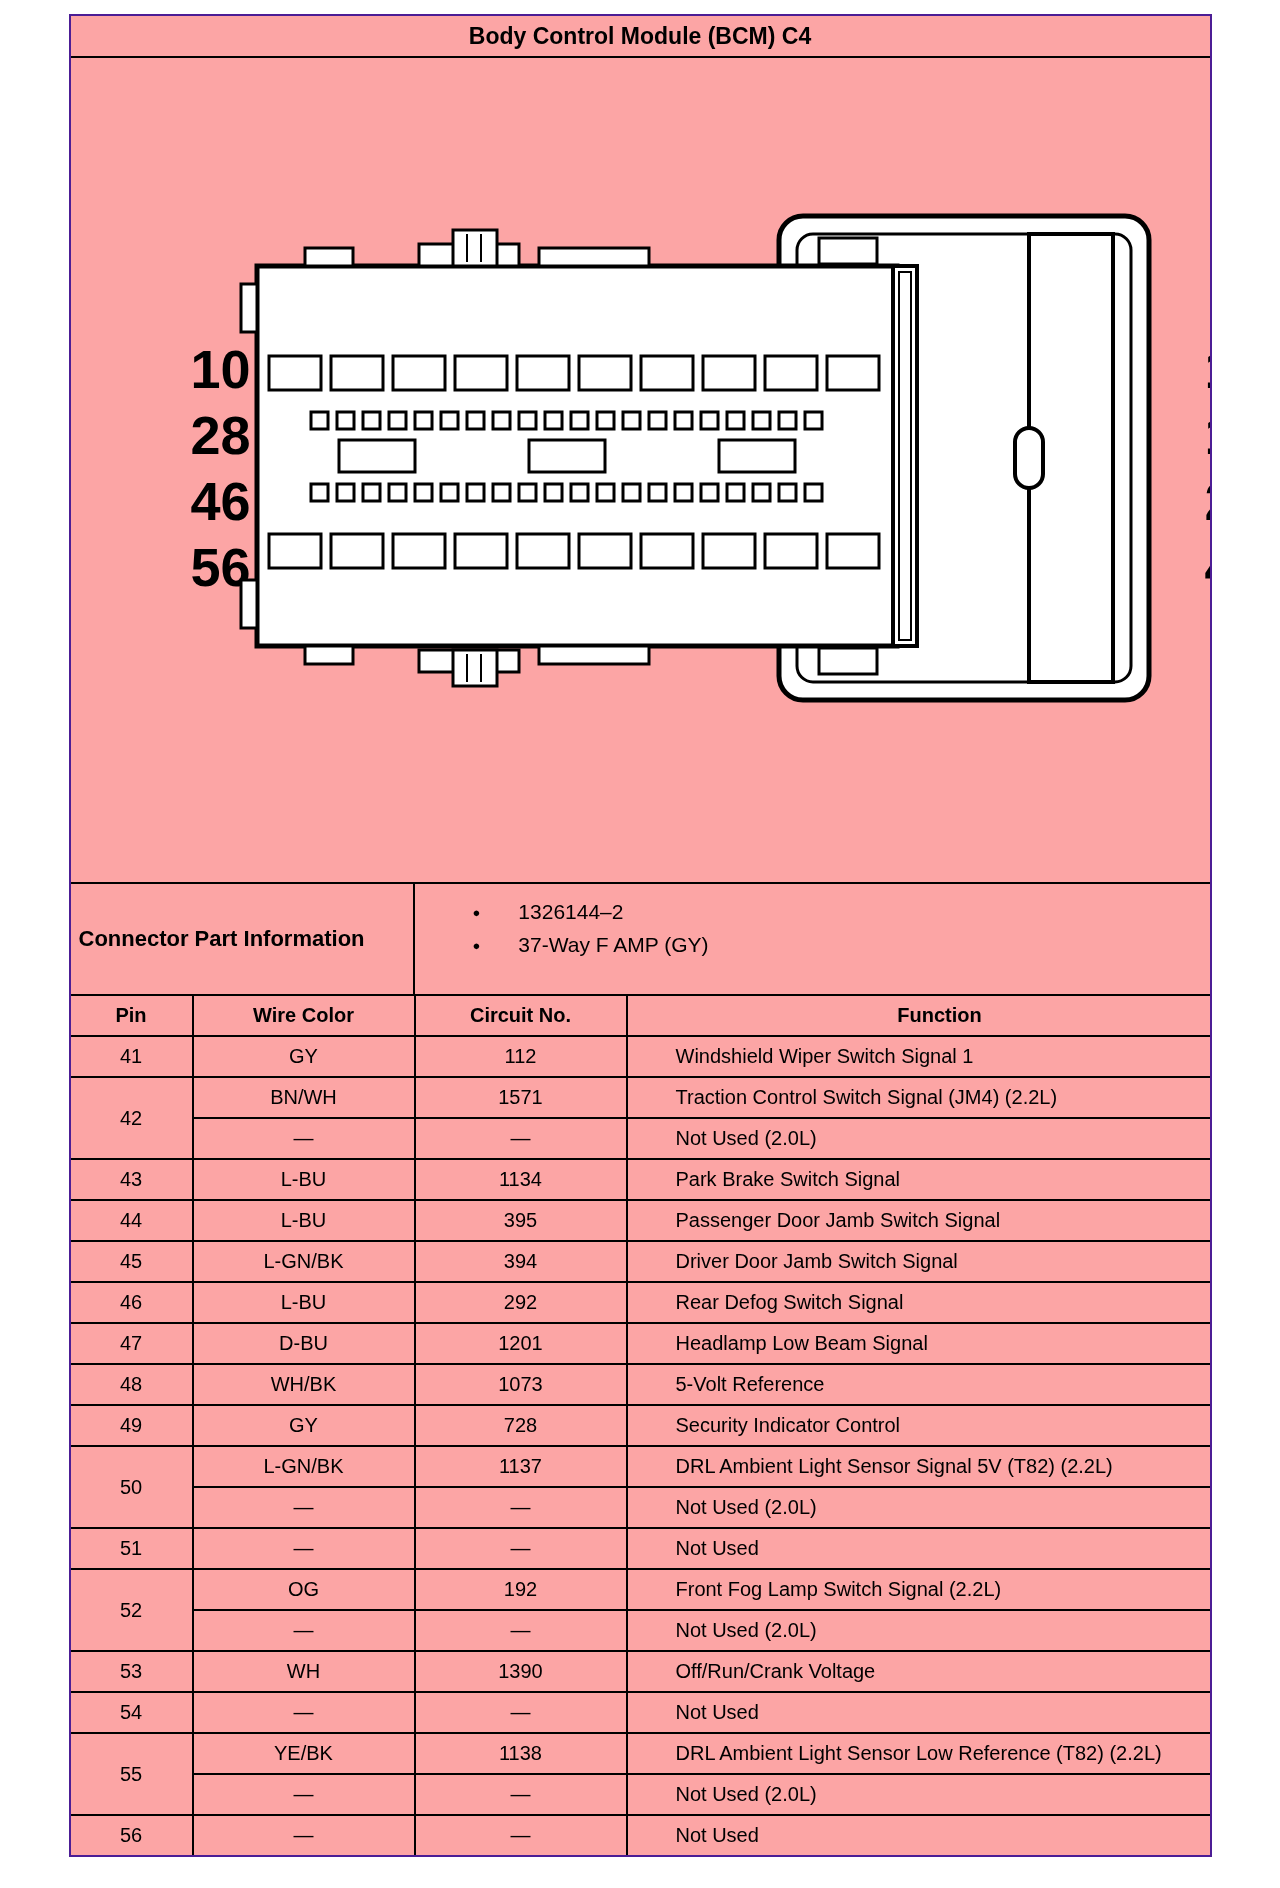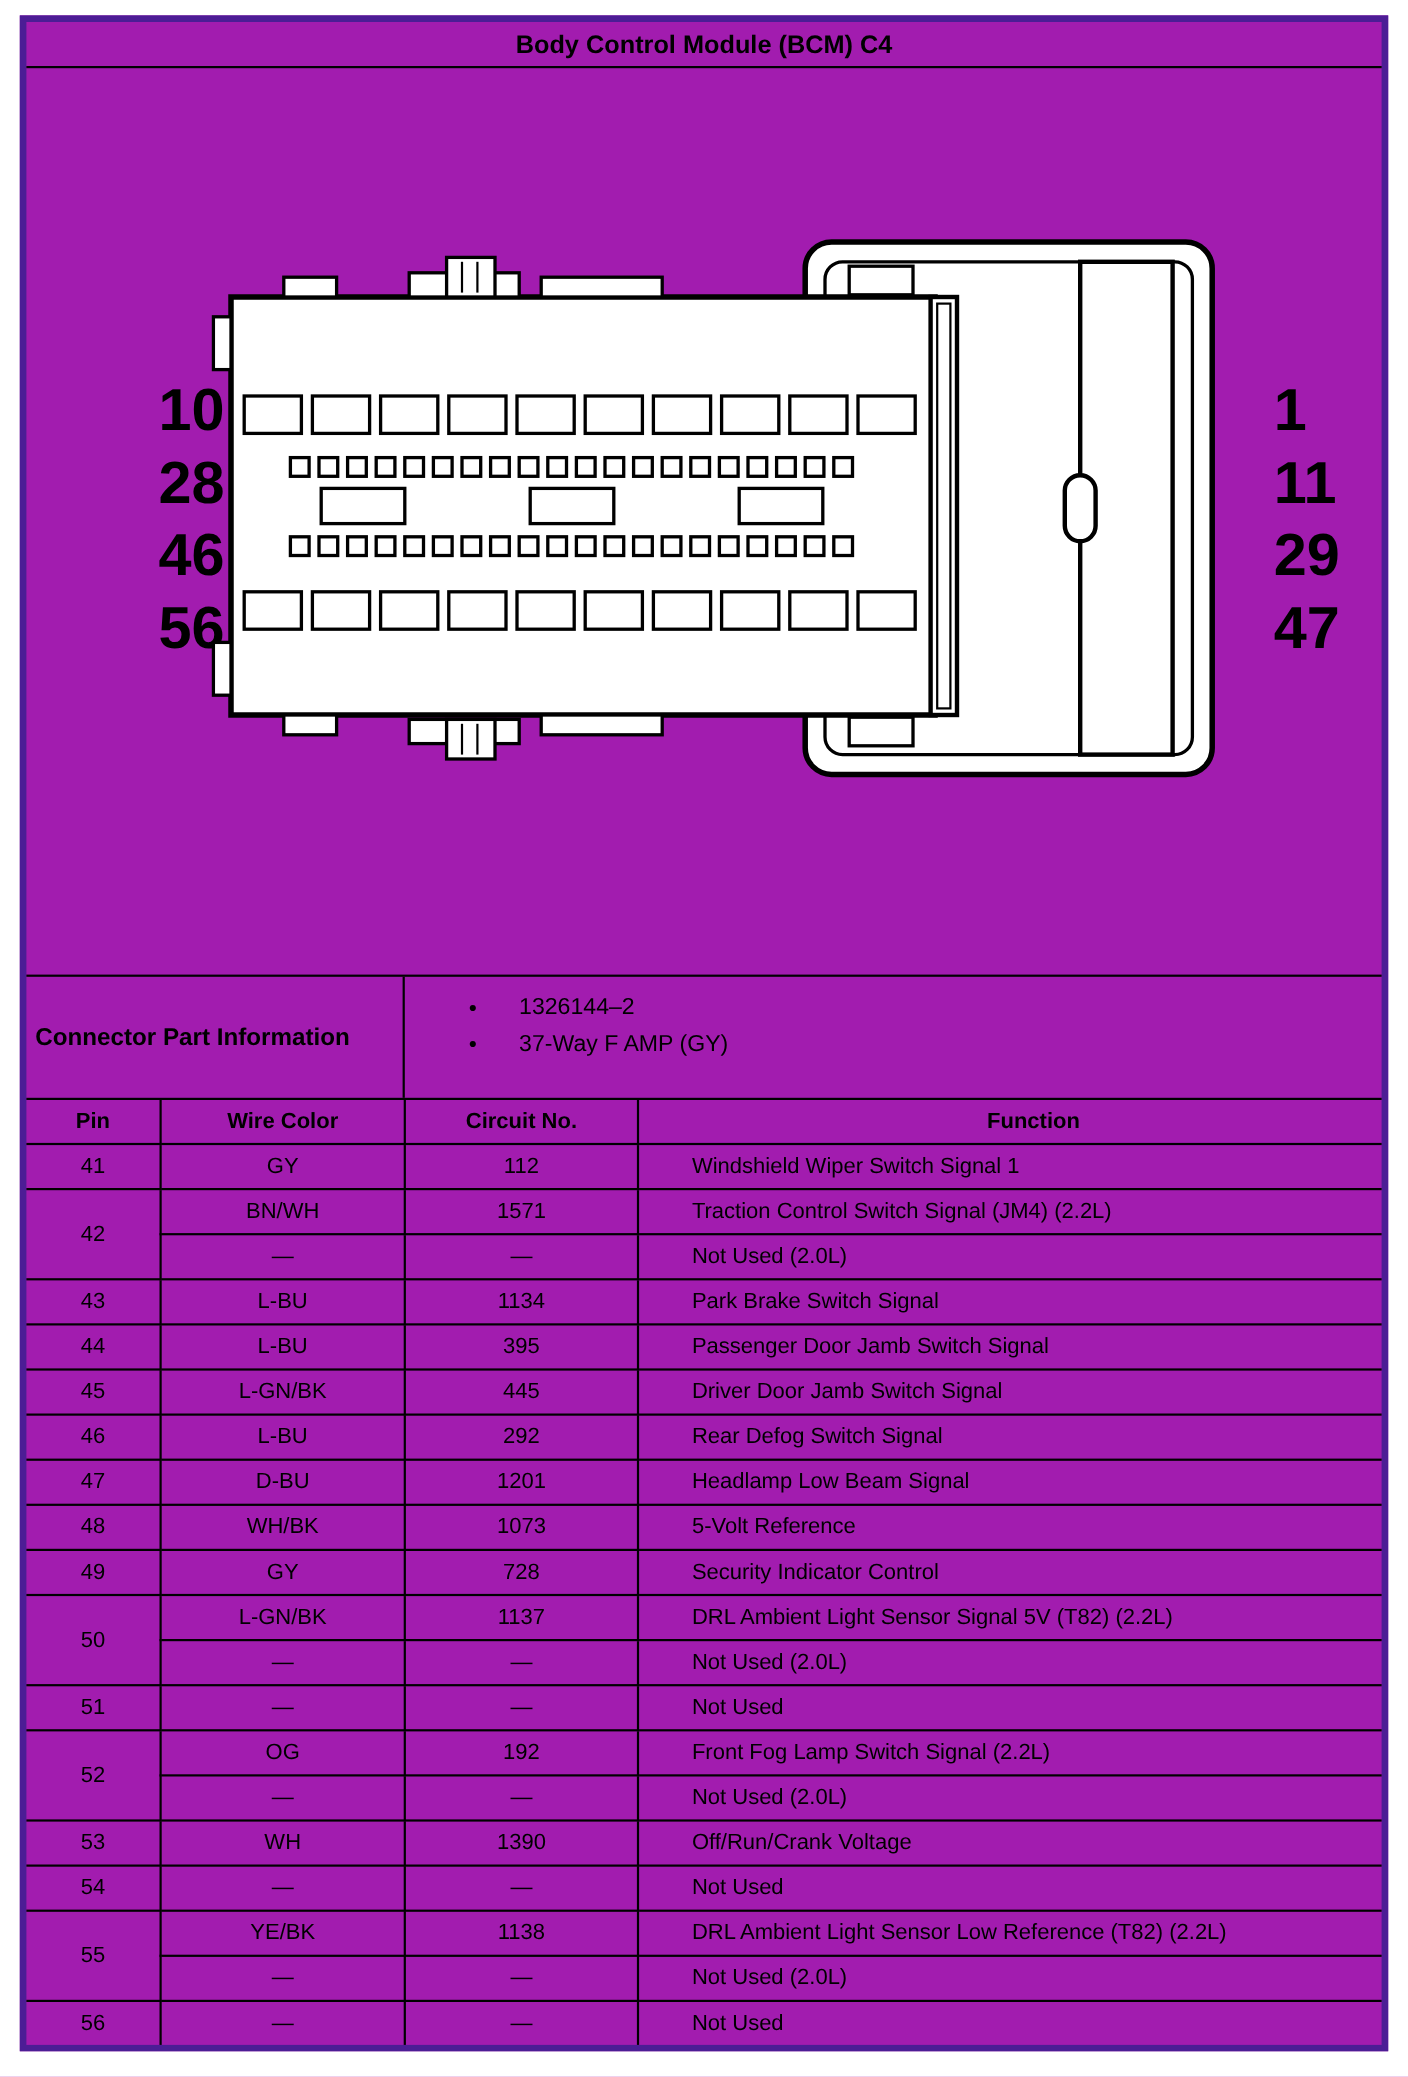--- a/index.html
+++ b/index.html
@@ -3,24 +3,24 @@
 <meta charset="utf-8">
 <style>
   * { box-sizing: border-box; }
   html, body { margin: 0; padding: 0; background: #fff; }
   body {
     font-family: "Liberation Sans", sans-serif;
     color: #000;
     width: 1280px;
   }
   .sheet {
-    width: 1244px;
+    width: 1143px;
     margin: 14px auto 0;
-    border: 6px solid #4c1d95;
-    background: #a21caf;
+    border: 2px solid #4c1d95;
+    background: #fca5a5;
   }
   .title-bar {
     text-align: center;
     font-weight: bold;
     font-size: 23px;
     padding: 7px 0 6px;
     border-bottom: 2px solid #000;
   }
   .diagram-area {
     position: relative;
@@ -265,21 +265,21 @@
         </tr>
         <tr>
           <td class="col-pin">44</td>
           <td class="col-wire">L-BU</td>
           <td class="col-circuit">395</td>
           <td class="col-function">Passenger Door Jamb Switch Signal</td>
         </tr>
         <tr>
           <td class="col-pin">45</td>
           <td class="col-wire">L-GN/BK</td>
-          <td class="col-circuit">445</td>
+          <td class="col-circuit">394</td>
           <td class="col-function">Driver Door Jamb Switch Signal</td>
         </tr>
         <tr>
           <td class="col-pin">46</td>
           <td class="col-wire">L-BU</td>
           <td class="col-circuit">292</td>
           <td class="col-function">Rear Defog Switch Signal</td>
         </tr>
         <tr>
           <td class="col-pin">47</td>

